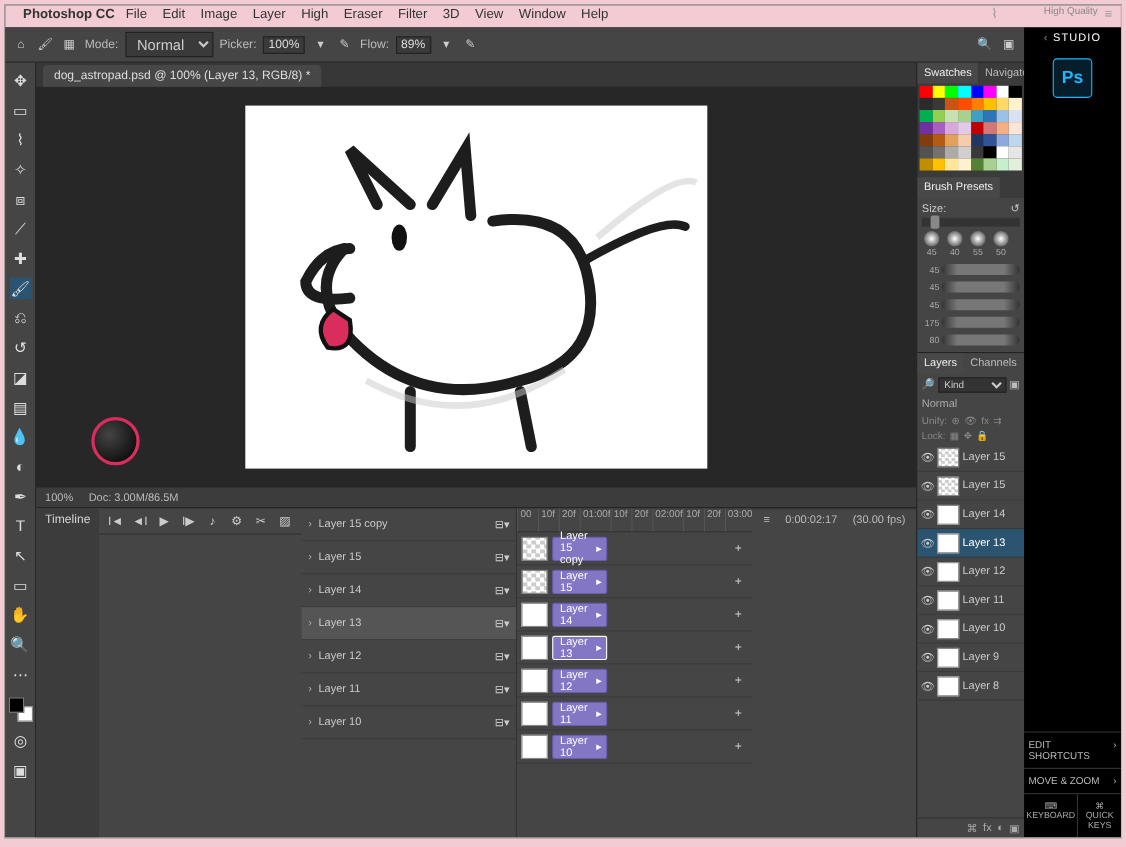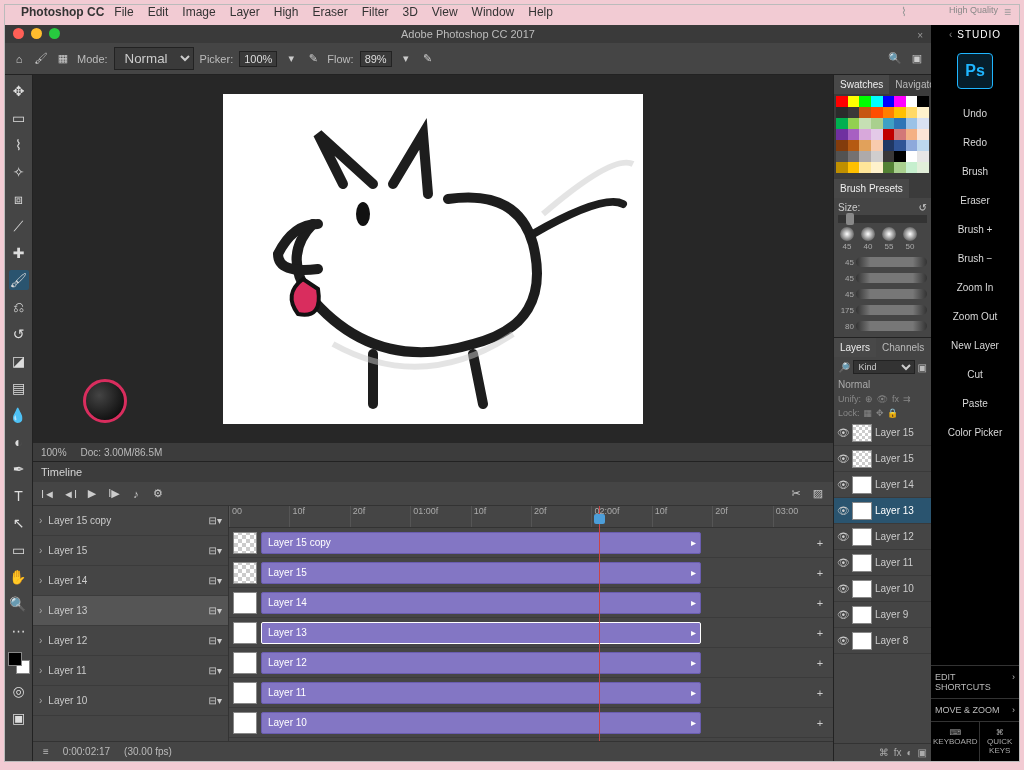--- a/index.html
+++ b/index.html
@@ -36,21 +36,21 @@
   .fgbg .bg{position:absolute; right:0; bottom:0; width:14px; height:14px; background:#fff; border:1px solid #888;}
   
   .center{flex:1; display:flex; flex-direction:column; min-width:0; background:#272727;}
   .doc-tab-bar{height:22px; display:flex; align-items:flex-end; padding-left:6px; background:#373737;}
   .doc-tab{background:#474747; color:#ddd; padding:4px 10px; font-size:11px; border-top-left-radius:4px; border-top-right-radius:4px;}
   .canvas-area{flex:1; display:flex; align-items:center; justify-content:center; position:relative; background:#272727;}
   .canvas{background:#fff; width:420px; height:330px; position:relative;}
   .brush-cursor{position:absolute; left:50px; bottom:20px; width:44px; height:44px; border:3px solid #d92d5e; border-radius:50%; background:radial-gradient(circle at 35% 35%, #444, #000);}
   .status-bar{height:18px; background:#3c3c3c; display:flex; align-items:center; font-size:10px; color:#bbb; padding:0 8px; gap:14px;}
   
-  .timeline-panel{height:300px; border-top:1px solid #222; background:#454545; display:flex; flex-direction:column;}
+  .timeline-panel{height:300px; border-top:1px solid #222; background:#454545; display:flex; flex-direction:row;}
   .tl-title{padding:4px 8px; font-size:11px; color:#d4d4d4; background:#3c3c3c;}
   .tl-controls{height:24px; display:flex; align-items:center; gap:8px; padding:0 8px; color:#ccc; border-bottom:1px solid #333;}
   .tl-controls span{width:14px; text-align:center;}
   .tl-controls .scissors{margin-left:auto;}
   .tl-body{flex:1; display:flex; min-height:0;}
   .tl-tracks{width:196px; overflow-y:auto; border-right:1px solid #333;}
   .tl-track-row{height:30px; display:flex; align-items:center; border-bottom:1px solid #3b3b3b; padding:0 6px; gap:6px; color:#ccc; font-size:10px;}
   .tl-track-row.sel{background:#555;}
   .tl-track-row .chev{color:#aaa;}
   .tl-track-row .lname{flex:1;}
@@ -134,29 +134,20 @@
     <span class="menu">Help</span>
     <div class="right">
       <span>⌇</span>
       <span class="hq">High Quality</span>
       <span>≡</span>
     </div>
   </div>
 
   <div class="inner-stage">
     <div class="ps-stack">
-      <div class="ps-title">
-        <div class="traffic">
-          <span class="r"></span>
-          <span class="y"></span>
-          <span class="g"></span>
-        </div>
-        <span>Adobe Photoshop CC 2017</span>
-        <span class="close-x">×</span>
-      </div>
 
       <div class="options-bar">
         <span class="mini-ic">⌂</span>
         <span class="mini-ic">🖌</span>
         <span class="mini-ic">▦</span>
         <span class="opt-label">Mode:</span>
         <select class="mode-select"><option>Normal</option></select>
         <span class="opt-label">Picker:</span>
         <span class="opt-val">100%</span>
         <span class="mini-ic">▾</span>
@@ -195,20 +186,23 @@
           <div class="tool">⋯</div>
           <div class="fgbg">
               <div class="bg"></div>
               <div class="fg"></div>
             </div>
           <div class="tool">◎</div>
           <div class="tool">▣</div>
         </div>
 
         <div class="center">
+          <div class="doc-tab-bar">
+            <div class="doc-tab">dog_astropad.psd @ 100% (Layer 13, RGB/8) *</div>
+          </div>
           <div class="canvas-area">
             <div class="canvas">
               <svg viewBox="0 0 420 330">
                 <g stroke="#111" stroke-width="10" stroke-linecap="round" fill="none" opacity="0.95">
                   <path d="M90 130 Q60 160 85 200 Q150 280 250 250 Q330 230 310 150 Q295 95 225 105"></path>
                   <path d="M120 90 L95 40 L150 90"></path>
                   <path d="M170 90 L200 40 L205 100"></path>
                   <path d="M95 130 Q70 130 55 160 Q55 180 95 175"></path>
                   <path d="M310 140 Q380 100 400 110" stroke-width="8"></path>
                   <path d="M150 260 L150 310"></path>
@@ -524,34 +518,20 @@
         </div>
       </div>
     </div>
 
     <div class="studio">
       <div class="studio-top">
           <span class="chev">‹</span>
           <span>STUDIO</span>
         </div>
       <div class="ps-badge">Ps</div>
-      <div id="studio-items">
-          <div class="item">Undo</div>
-          <div class="item">Redo</div>
-          <div class="item">Brush</div>
-          <div class="item">Eraser</div>
-          <div class="item">Brush +</div>
-          <div class="item">Brush −</div>
-          <div class="item">Zoom In</div>
-          <div class="item">Zoom Out</div>
-          <div class="item">New Layer</div>
-          <div class="item">Cut</div>
-          <div class="item">Paste</div>
-          <div class="item">Color Picker</div>
-        </div>
       <div style="flex:1"></div>
       <div class="section">
           <span>EDIT SHORTCUTS</span>
           <span>›</span>
         </div>
       <div class="section">
           <span>MOVE &amp; ZOOM</span>
           <span>›</span>
         </div>
       <div class="bottom-row">

